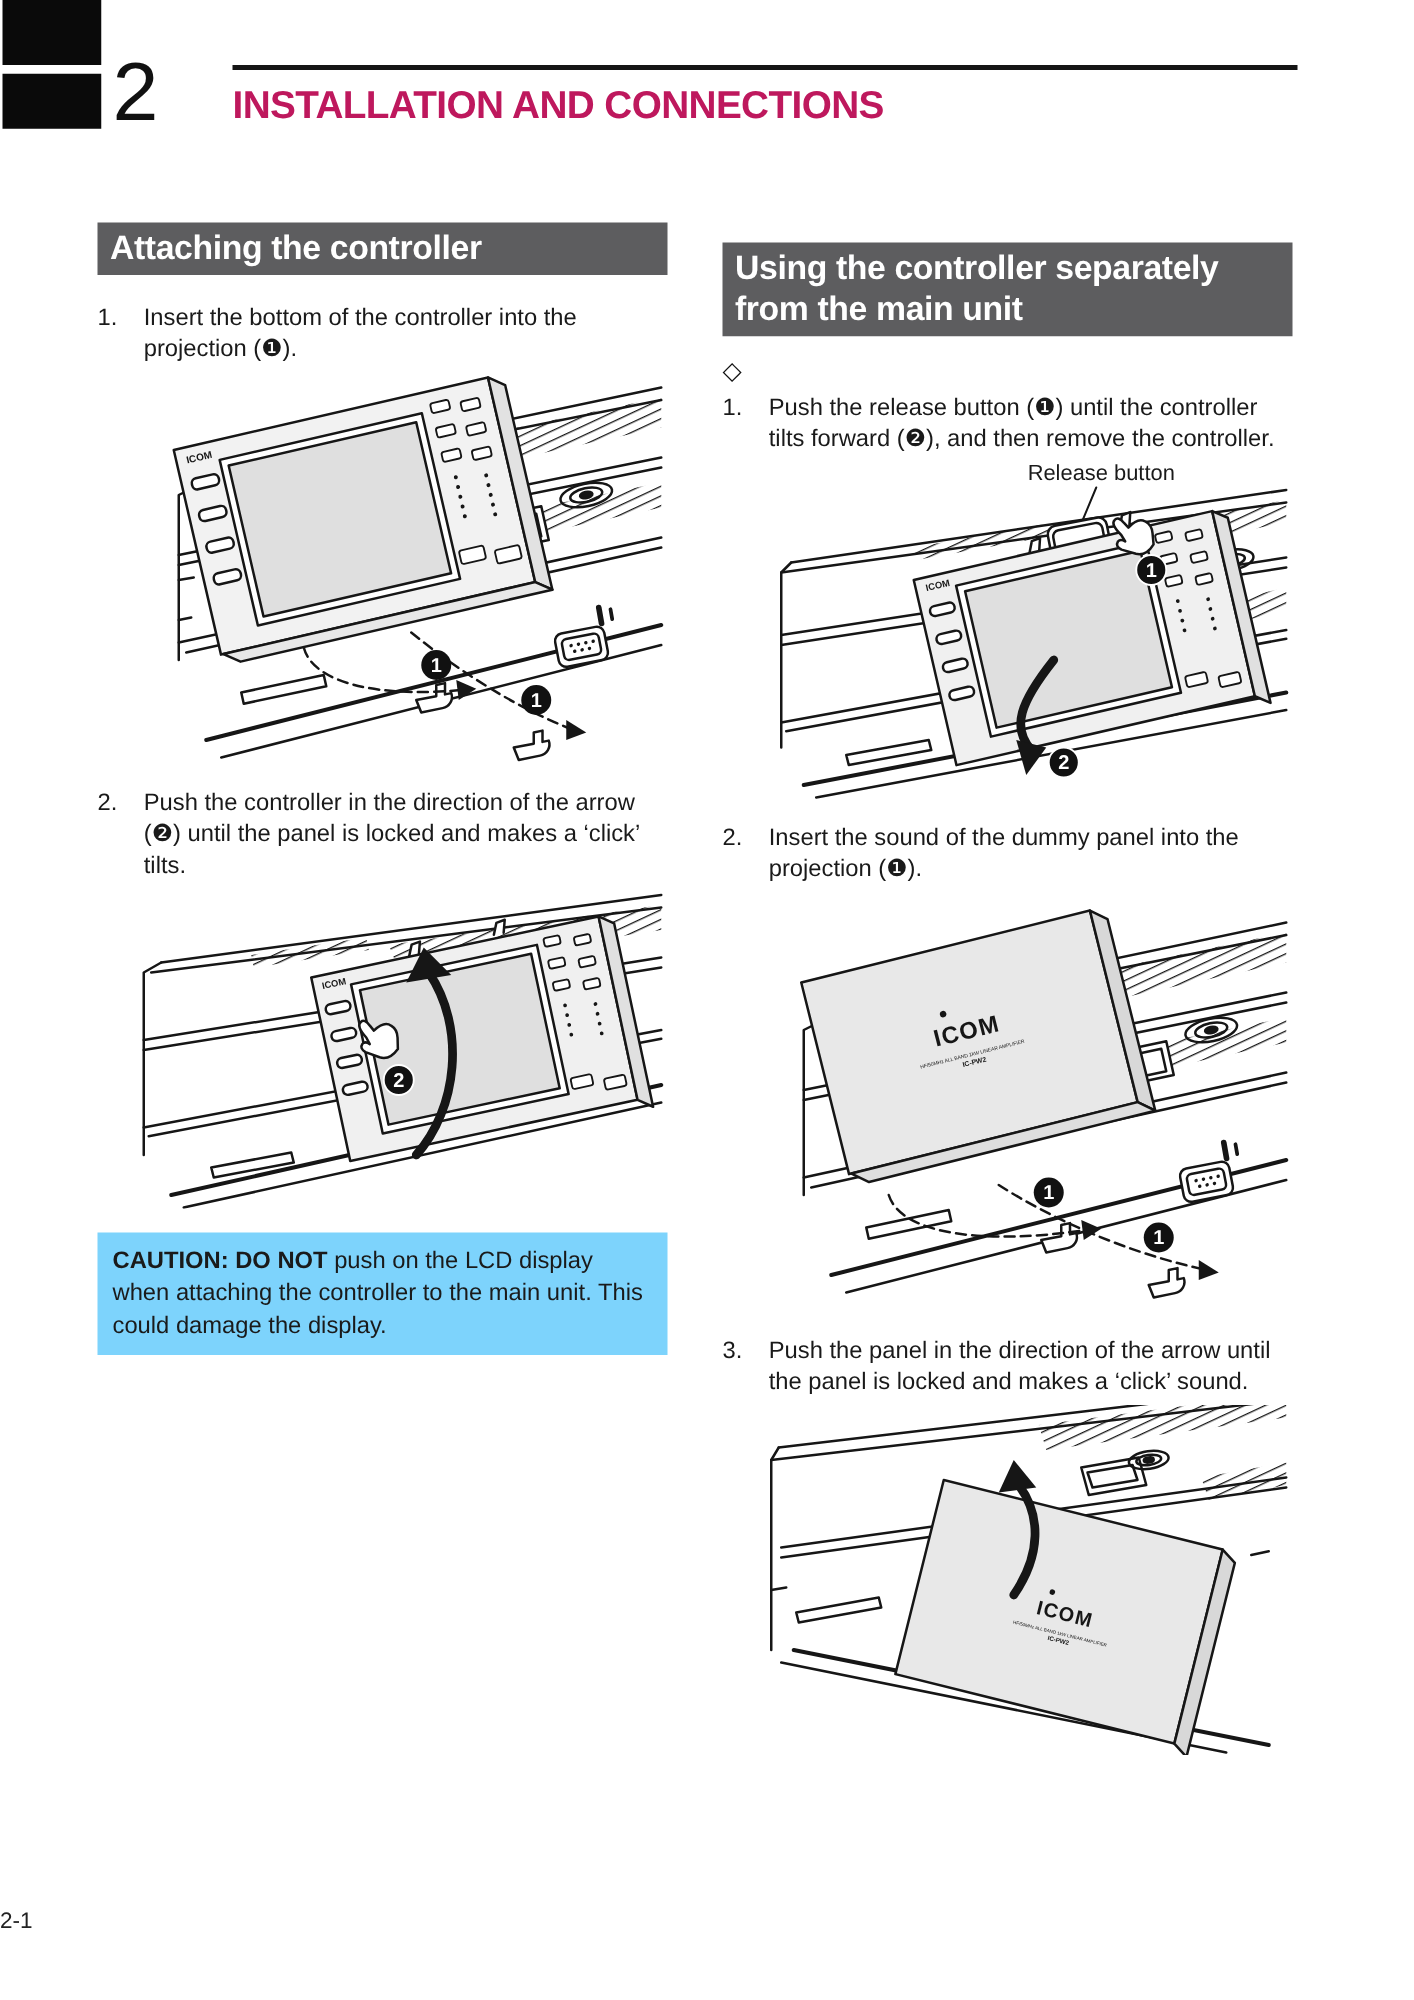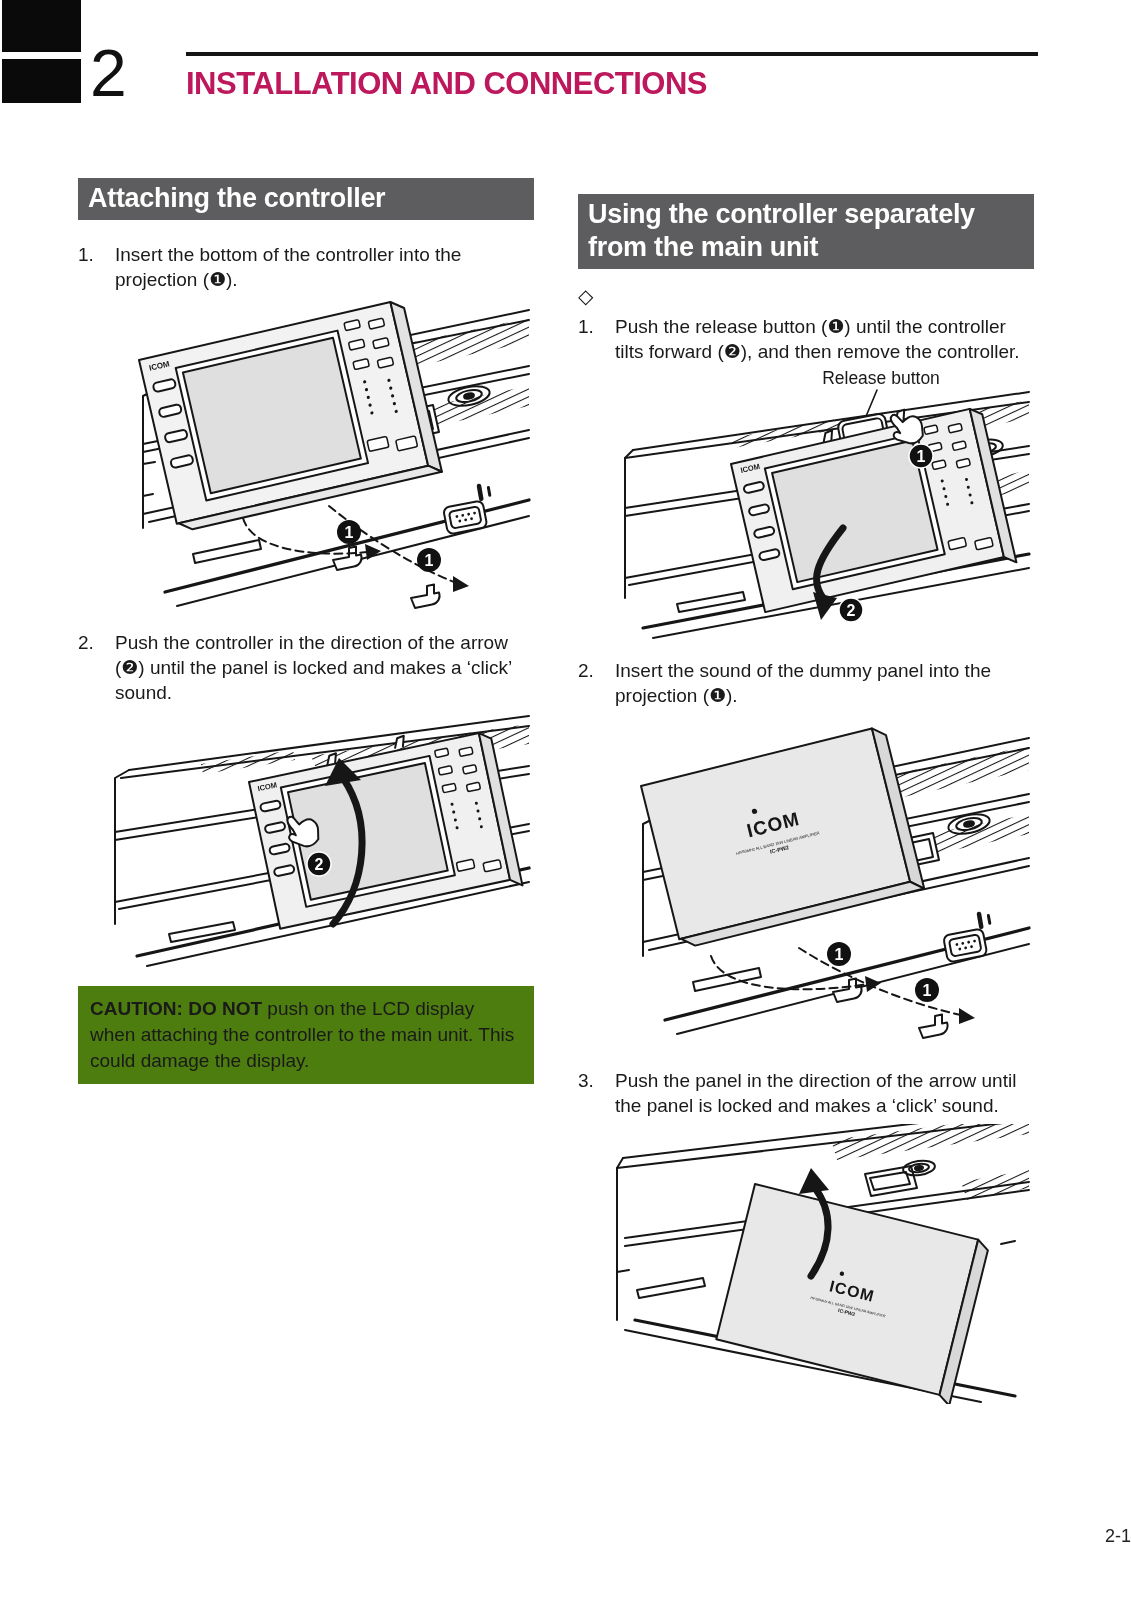--- a/index.html
+++ b/index.html
@@ -25,26 +25,26 @@
   .section-bar {
     background:#5d5d5f; color:#ffffff; font-weight:bold;
     font-size:27px; line-height:1.22; padding:4px 10px 5px 10px;
     letter-spacing:-0.3px;
   }
   .subhead { font-size:22px; font-weight:bold; color:#111; display:flex; gap:8px; align-items:baseline; }
   .subhead .diamond { font-size:20px; font-weight:normal; }
 
   .step { display:grid; grid-template-columns:37px 1fr; font-size:19px; line-height:1.32; color:#1a1a1a; }
   .caution {
-    background:#4d7c0f; padding:10px 12px; font-size:19px; line-height:1.37; color:#1a1a1a;
+    background:#7dd3fc; padding:10px 12px; font-size:19px; line-height:1.37; color:#1a1a1a;
   }
   .caution b { font-weight:bold; }
 
   .ill svg { display:block; width:100%; height:100%; }
-  .pageno { left:0; top:1526px; width:1131px; text-align:right; font-size:18px; color:#222; }
+  .pageno { left:0; top:1526px; width:1131px; text-align:left; font-size:18px; color:#222; }
 </style>
 </head>
 <body>
 
 <div class="abs chap-block1"></div>
 <div class="abs chap-block2"></div>
 <div class="abs chap-num">2</div>
 <div class="abs title-rule"></div>
 <h1 class="abs page-title">INSTALLATION AND CONNECTIONS</h1>
 
@@ -157,21 +157,21 @@
       </g>
   <g transform="translate(348,264)">
         <circle r="12" fill="#111"></circle>
         <text y="5.5" text-anchor="middle" font-size="16" font-weight="bold" fill="#fff">1</text>
       </g>
 </svg>
 </div>
 
 <div class="abs col-left step" style="top:630px;">
   <span>2.</span>
-  <span>Push the controller in the direction of the arrow (❷) until the panel is locked and makes a ‘click’ sound.</span>
+  <span>Push the controller in the direction of the arrow (❷) until the panel is locked and makes a ‘click’ tilts.</span>
 </div>
 
 <div class="abs col-left ill" style="top:712px;height:255px;">
 <svg viewBox="0 0 450 255">
   <defs>
         <pattern id="hB" width="7" height="7" patternUnits="userSpaceOnUse" patternTransform="rotate(65)">
           <line x1="0" y1="0" x2="0" y2="7" stroke="#161616" stroke-width="2.1"></line>
         </pattern>
       </defs>
   <g fill="none" stroke="#161616" stroke-width="2" stroke-linejoin="round" stroke-linecap="round">

